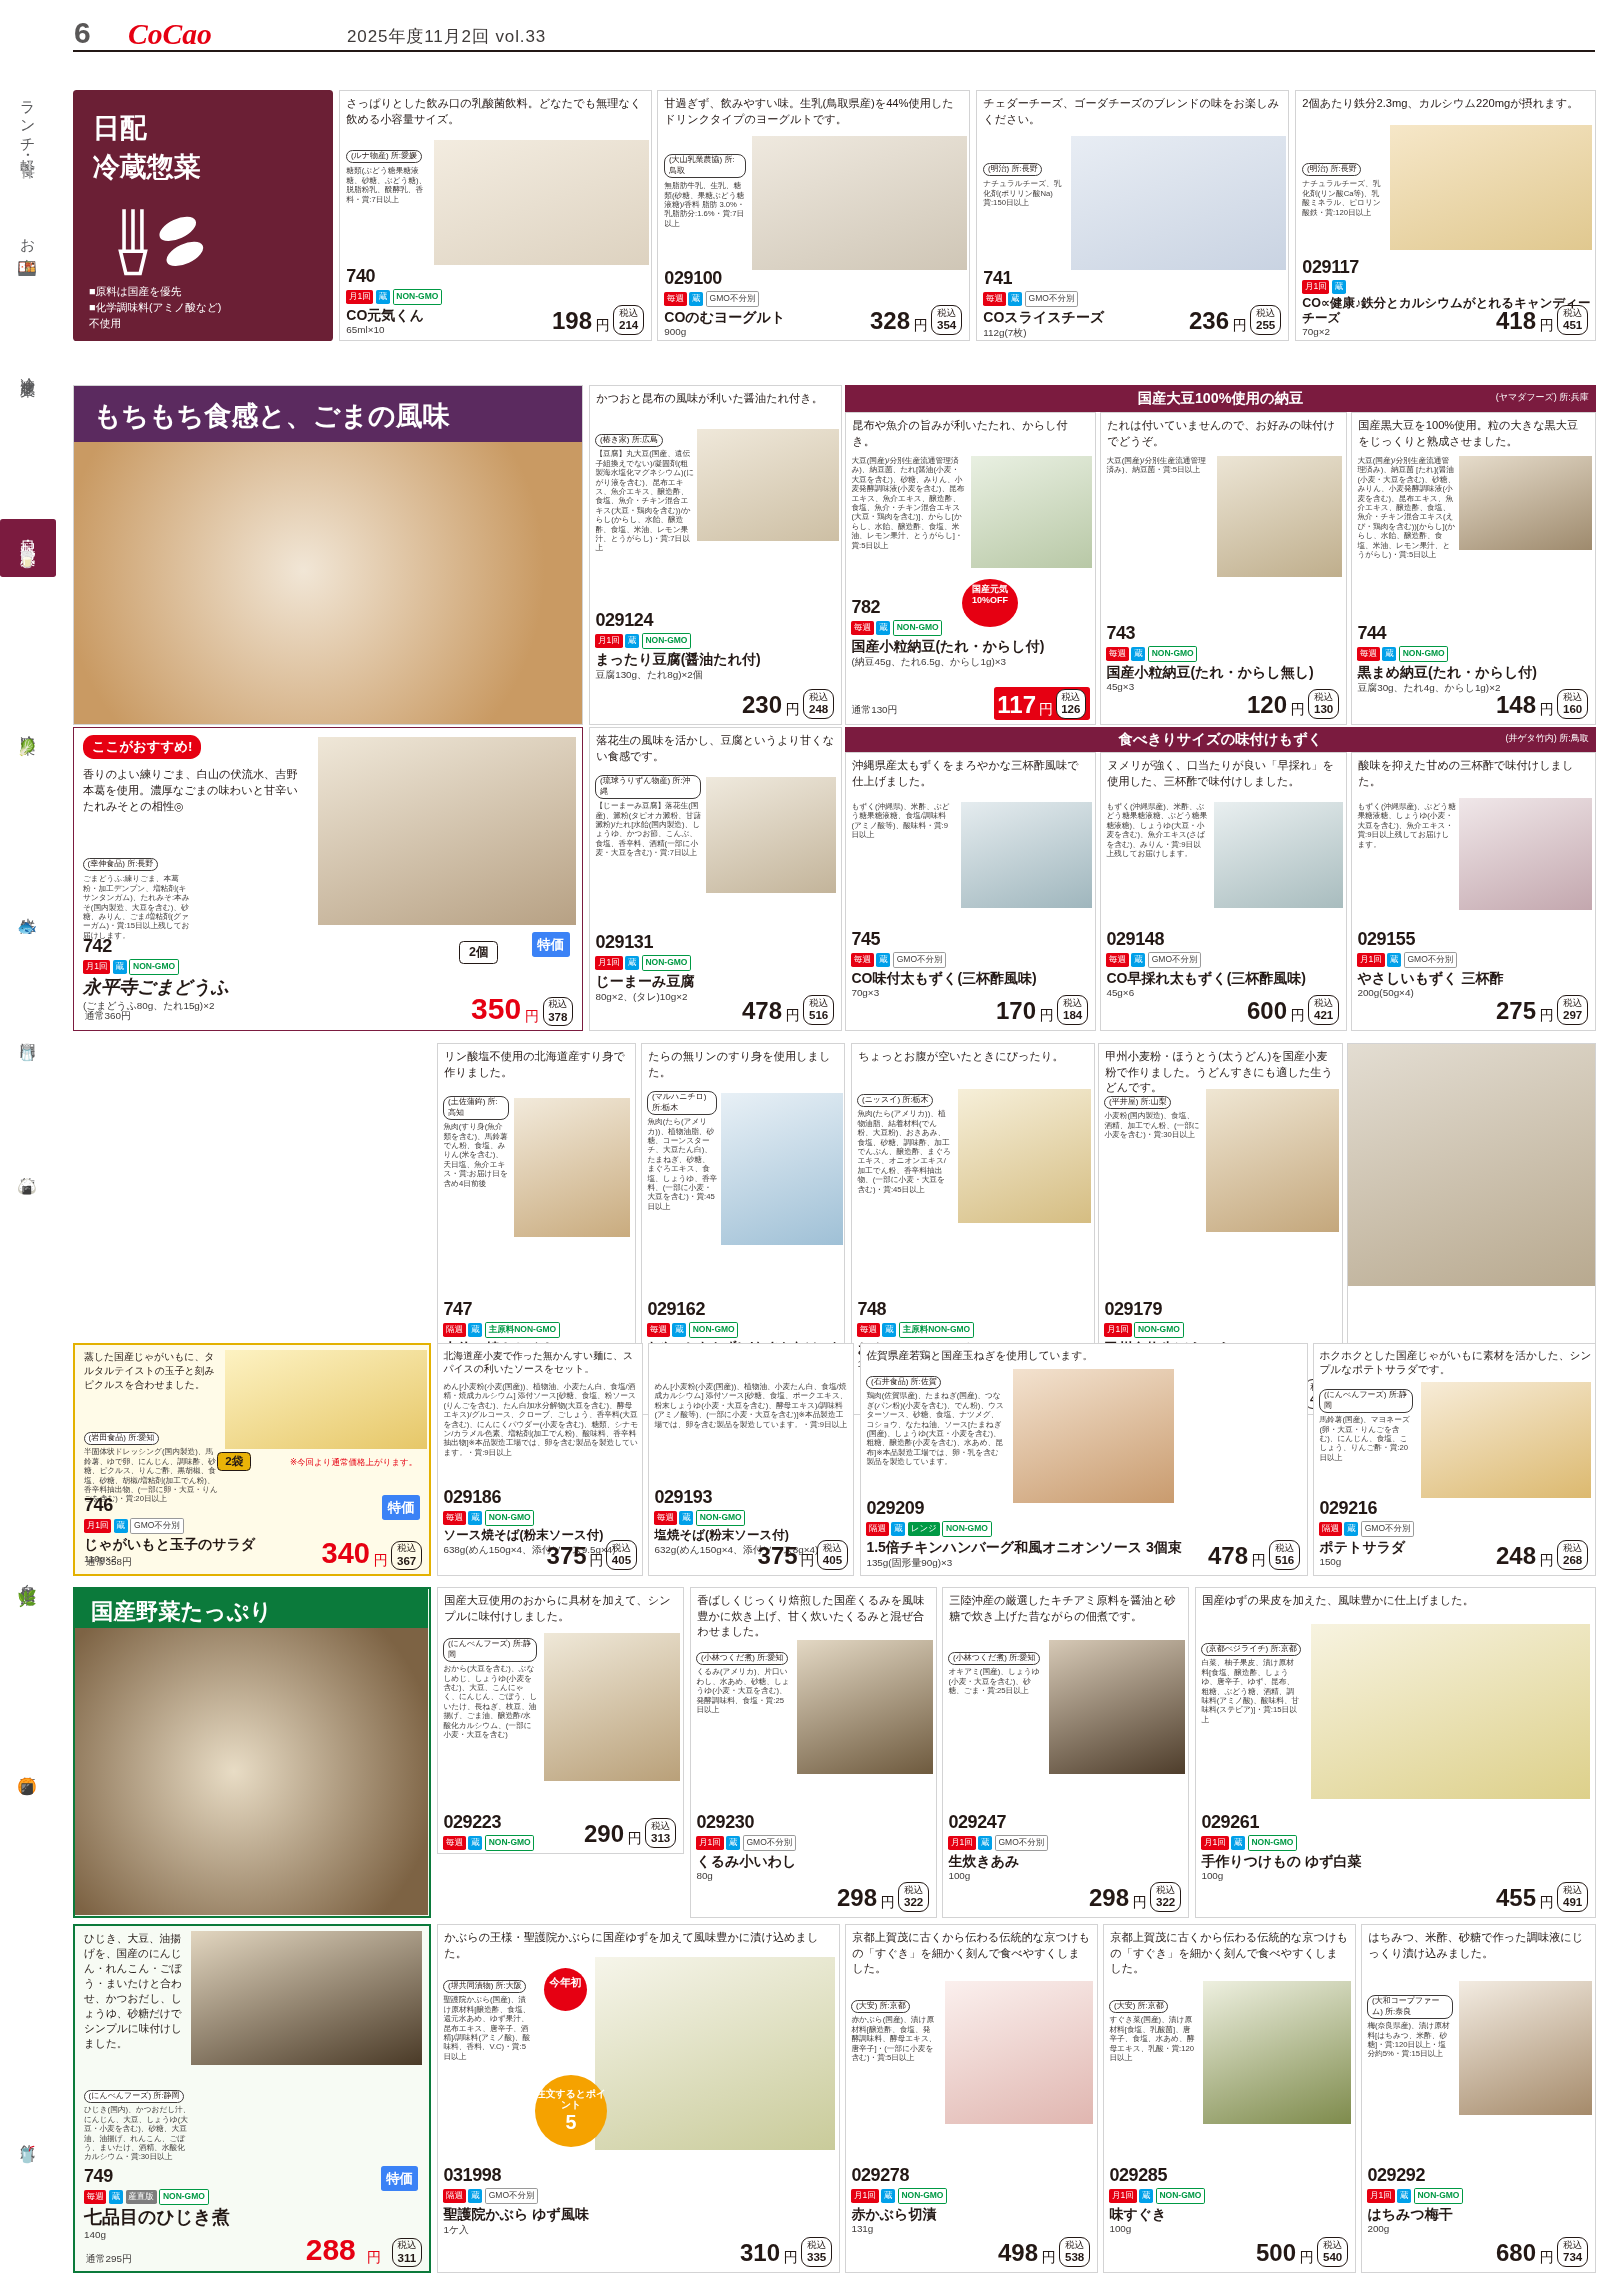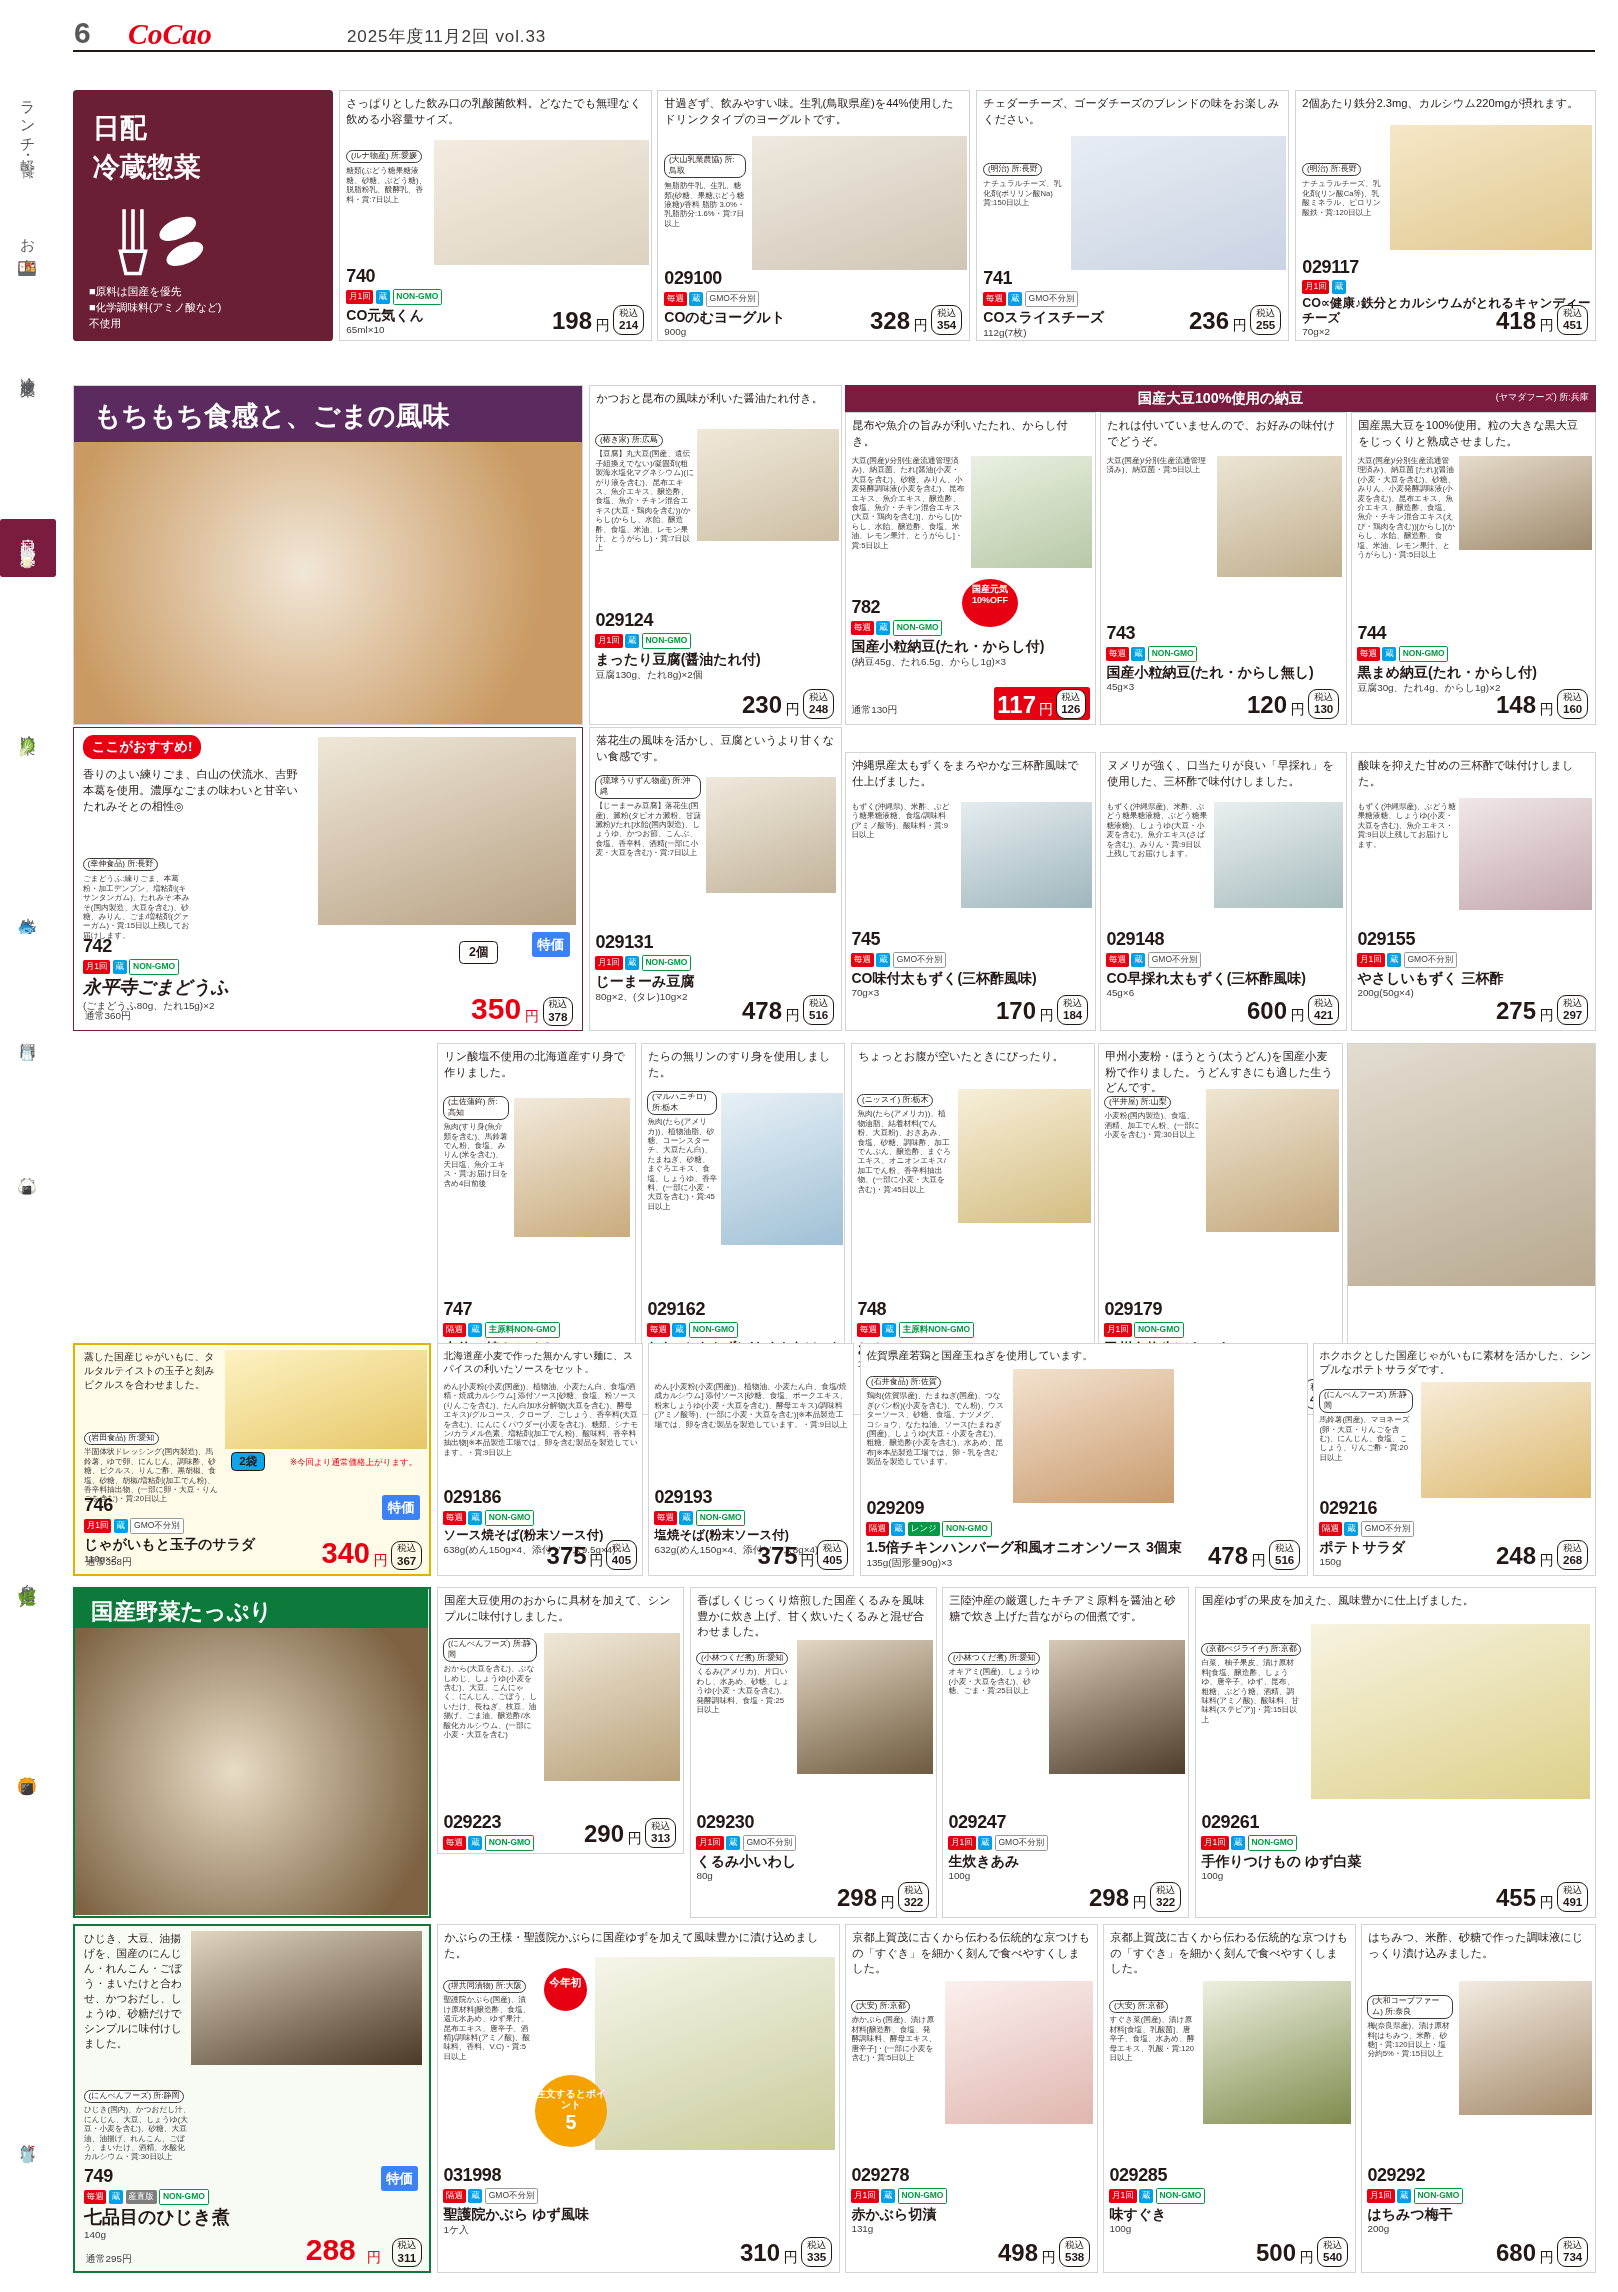--- a/index.html
+++ b/index.html
@@ -366,20 +366,24 @@
       <div class="pname" style="margin-top:2.7px">じーまーみ豆腐</div>
       <div class="psize">80g×2、(タレ)10g×2</div>
     </div>
     <div style="position:absolute;right:7.2px;bottom:5.4px;display:flex;align-items:flex-end;gap:3.6px;">
       <span class="price">478</span>
         <span class="yen">円</span>
       <span class="tax">税込<b>516</b></span>
     </div>
   </div>
 
+  <div class="banner" style="left:845px;top:727px;width:751px;height:25px;background:#7b1b3f;">
+    <div style="color:#fff;font-size:14.3px;font-weight:bold;text-align:center;line-height:25px;">食べきりサイズの味付けもずく</div>
+    <div style="position:absolute;right:7.2px;top:5.4px;font-size:9px;color:#fff;">(井ゲタ竹内) 所:鳥取</div>
+  </div>
 
   <div class="cell" style="left:845px;top:752px;width:251px;height:279px;">
     <div class="lead">沖縄県産太もずくをまろやかな三杯酢風味で仕上げました。</div>
     <div class="photo" style="left:115px;top:49px;width:131px;height:106px;background:linear-gradient(160deg,#e5ecef,#9fb6bd);"></div>
     <div class="spec" style="position:absolute;left:5.4px;top:49px;width:104px;">もずく(沖縄県)、米酢、ぶどう糖果糖液糖、食塩/調味料(アミノ酸等)、酸味料・賞:9日以上</div>
     <div style="position:absolute;left:5.4px;top:176px;">
       <span class="code">745</span>
       <div class="tagrow">
         <span class="tag red">毎週</span>
         <span class="tag blue">蔵</span>
@@ -533,21 +537,21 @@
     </div>
   </div>
 
   <div class="cell" style="left:1347px;top:1043px;width:249px;height:372px;">
     <div class="photo" style="left:0;top:0;width:249px;height:242px;background:linear-gradient(160deg,#e3ddd2,#b8a98f);"></div>
   </div>
 
   <div class="cell" style="left:73px;top:1343px;width:358px;height:233px;border:2.7px solid #e3b100;background:#fffbe8;">
     <div style="position:absolute;left:9px;top:5.4px;width:134px;font-size:9.9px;line-height:1.4;">蒸した国産じゃがいもに、タルタルテイストの玉子と刻みピクルスを合わせました。</div>
     <div class="photo" style="left:150px;top:5.4px;width:202px;height:99px;background:linear-gradient(160deg,#fdf2c2,#e6c768);"></div>
-    <div style="position:absolute;left:156px;top:107px;border:1.8px solid #231815;border-radius:4.5px;padding:0.9px 7.2px;font-size:11.6px;font-weight:bold;background:#0ea5e9;">2袋</div>
+    <div style="position:absolute;left:142px;top:107px;border:1.8px solid #231815;border-radius:4.5px;padding:0.9px 7.2px;font-size:11.6px;font-weight:bold;background:#eab308;">2袋</div>
     <div style="position:absolute;left:9px;top:82px;width:134px;">
       <span class="maker">(岩田食品) 所:愛知</span>
       <div class="spec" style="margin-top:2.7px">半固体状ドレッシング(国内製造)、馬鈴薯、ゆで卵、にんじん、調味酢、砂糖、ピクルス、りんご酢、黒胡椒、食塩、砂糖、胡椒/増粘剤(加工でん粉)、香辛料抽出物、(一部に卵・大豆・りんごを含む)・賞:20日以上</div>
     </div>
     <div style="position:absolute;left:215px;top:112px;width:139px;font-size:8.5px;color:#e60012;">※今回より通常価格上がります。</div>
     <div style="position:absolute;left:9px;top:150px;">
       <span class="code">746</span>
       <div class="tagrow">
         <span class="tag red">月1回</span>
         <span class="tag blue">蔵</span>

